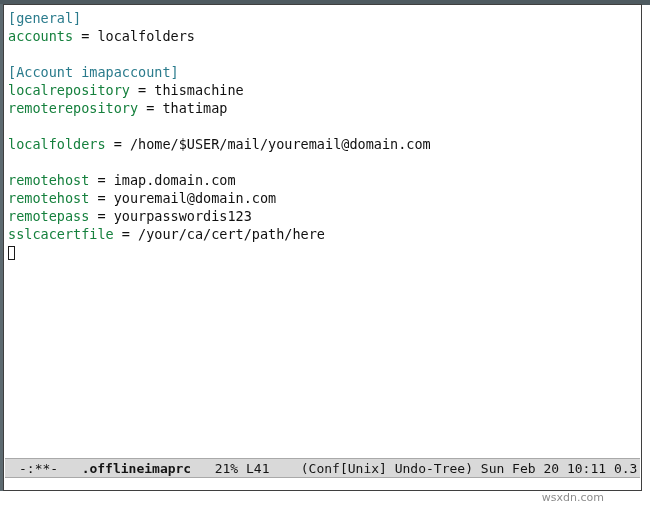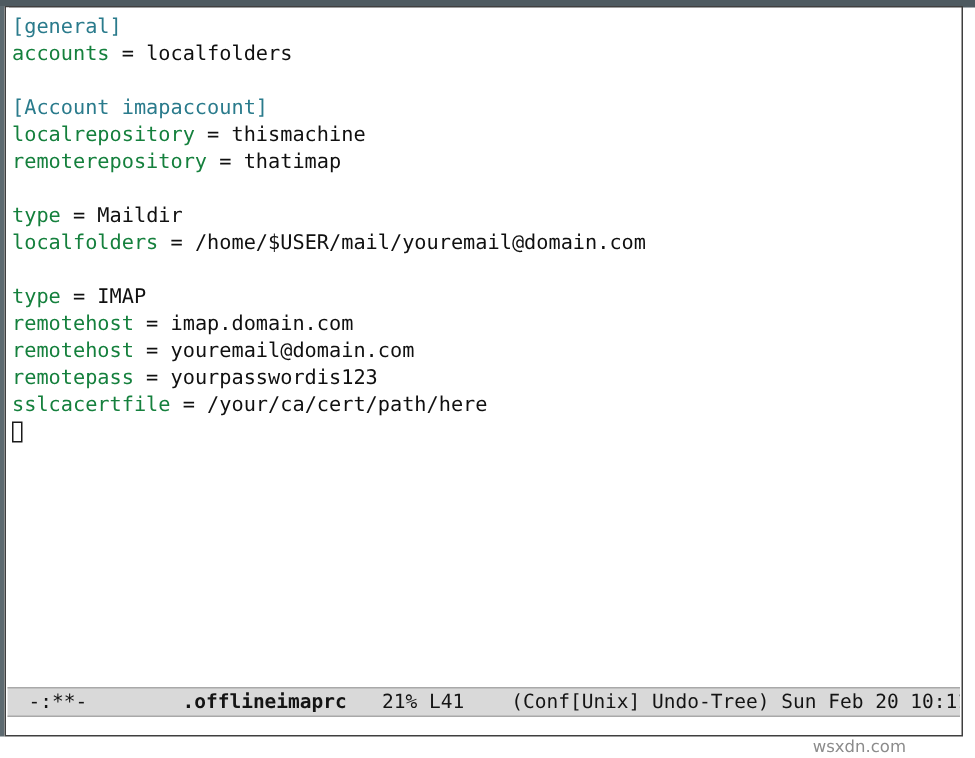--- a/index.html
+++ b/index.html
@@ -123,21 +123,20 @@
   }
   #mode-line .ml-inner {
     position: absolute;
     left: 14px;
     top: 0;
     white-space: pre;
   }
   .ml-flags { letter-spacing: 0px; }
   .ml-buffer {
     font-weight: bold;
-    margin-left: 40px;
   }
 
   
   #watermark {
     position: absolute;
     right: 4px;
     bottom: 1px;
     font-family: "DejaVu Sans", "Liberation Sans", sans-serif;
     font-size: 11px;
     color: #8c8c8c;
@@ -155,24 +154,22 @@
   <div class="left-fringe-inner"></div>
 
   <div id="buffer">
       <div class="code-line"><span class="tok-section">[general]</span></div>
       <div class="code-line"><span class="tok-key">accounts</span><span class="tok-op"> = </span><span class="tok-val">localfolders</span></div>
       <div class="code-line blank-line"></div>
       <div class="code-line"><span class="tok-section">[Account imapaccount]</span></div>
       <div class="code-line"><span class="tok-key">localrepository</span><span class="tok-op"> = </span><span class="tok-val">thismachine</span></div>
       <div class="code-line"><span class="tok-key">remoterepository</span><span class="tok-op"> = </span><span class="tok-val">thatimap</span></div>
       <div class="code-line blank-line"></div>
-      <div class="code-line"><span class="tok-key">type</span><span class="tok-op"> = </span><span class="tok-val">Maildir</span></div>
       <div class="code-line"><span class="tok-key">localfolders</span><span class="tok-op"> = </span><span class="tok-val">/home/$USER/mail/youremail@domain.com</span></div>
       <div class="code-line blank-line"></div>
-      <div class="code-line"><span class="tok-key">type</span><span class="tok-op"> = </span><span class="tok-val">IMAP</span></div>
       <div class="code-line"><span class="tok-key">remotehost</span><span class="tok-op"> = </span><span class="tok-val">imap.domain.com</span></div>
       <div class="code-line"><span class="tok-key">remotehost</span><span class="tok-op"> = </span><span class="tok-val">youremail@domain.com</span></div>
       <div class="code-line"><span class="tok-key">remotepass</span><span class="tok-op"> = </span><span class="tok-val">yourpasswordis123</span></div>
       <div class="code-line"><span class="tok-key">sslcacertfile</span><span class="tok-op"> = </span><span class="tok-val">/your/ca/cert/path/here</span></div>
       <div class="code-line cursor-line"><span class="box-cursor"></span></div>
     </div>
 
   <div id="mode-line">
     <span class="ml-inner"><span class="ml-flags">-:**-</span><span>   </span><span class="ml-buffer">.offlineimaprc</span><span>   </span><span>21%</span><span> </span><span>L41</span><span>    </span><span>(Conf[Unix] Undo-Tree)</span><span> </span><span>Sun Feb 20 10:11</span><span> </span><span>0.3</span></span>
   </div>

